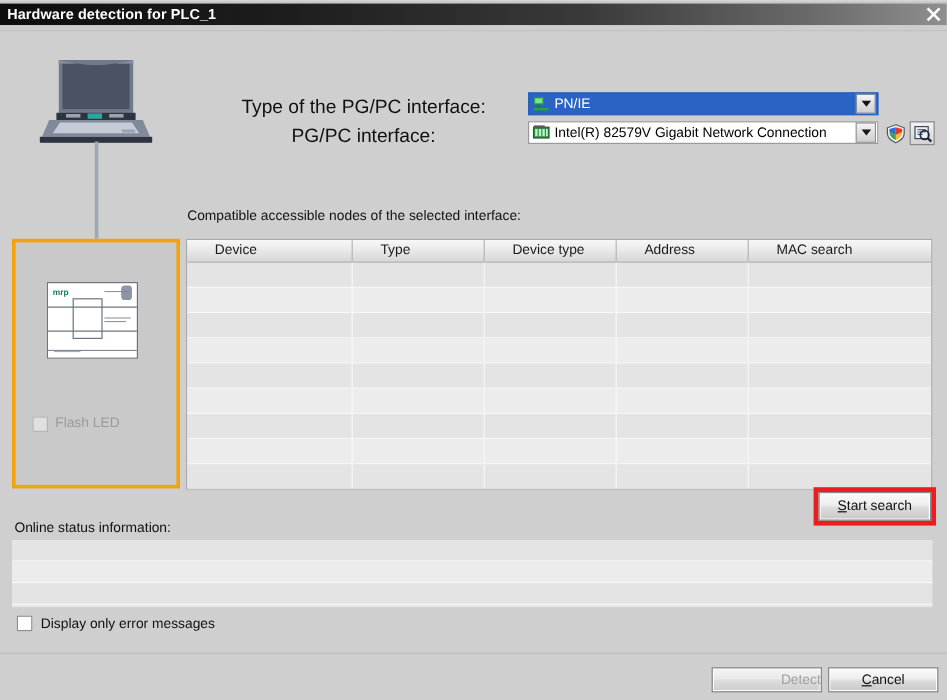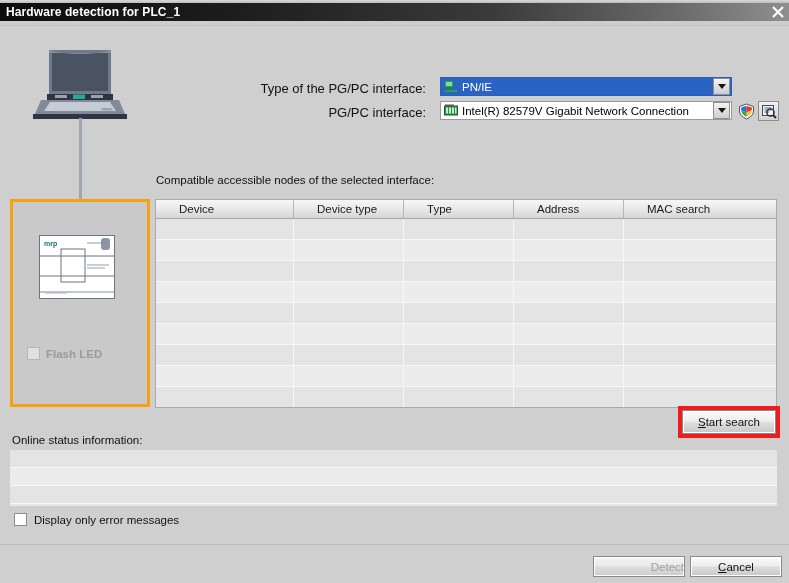--- a/index.html
+++ b/index.html
@@ -65,22 +65,22 @@
   #cable-line-2 {
     position: absolute;
     left: 79px; top: 210px;
     width: 3px; height: 40px;
     background: #9ea7b4;
   }
 
   
   .form-label {
     position: absolute;
-    text-align: right;
-    font-size: 13px;
+    text-align: center;
+    font-size: 16px;
     color: #111;
     white-space: nowrap;
   }
   #label-type-interface { left: 180px; top: 81px; width: 246px; }
   #label-pgpc-interface { left: 180px; top: 105px; width: 246px; }
 
   .combo {
     position: absolute;
     height: 19px;
     border: 1px solid #9a9a9a;
@@ -146,21 +146,21 @@
     width: 140px; height: 208px;
     background: #c9c9c9;
     border: 3px solid #f2a30f;
   }
   #plc-graphic {
     position: absolute; left: 26px; top: 33px;
     width: 76px; height: 64px;
   }
   #flash-led-row {
     position: absolute; left: 14px; top: 145px;
-    display: flex; align-items: flex-end; font-weight: bold;
+    display: flex; align-items: flex-start;
   }
   .checkbox-box {
     width: 13px; height: 13px;
     background: #e0e0e0;
     border: 1px solid #b5b5b5;
     flex: 0 0 auto;
   }
   .checkbox-box.enabled {
     background: #ffffff;
     border: 1px solid #8c8c8c;
@@ -403,22 +403,22 @@
     <div id="flash-led-row">
       <span class="checkbox-box"></span>
       <span id="flash-led-label">Flash LED</span>
     </div>
   </div>
 
   <div id="nodes-caption">Compatible accessible nodes of the selected interface:</div>
   <div id="nodes-table">
     <div id="nodes-header">
         <div class="col-head" style="width: 138px;">Device</div>
+        <div class="col-head" style="width: 110px;">Type</div>
         <div class="col-head" style="width: 110px;">Device type</div>
-        <div class="col-head" style="width: 110px;">Type</div>
         <div class="col-head" style="width: 110px;">Address</div>
         <div class="col-head" style="width: 152px;">MAC search</div>
       </div>
     <div id="nodes-body">
         <div class="table-row odd">
           <div class="table-cell" style="width: 138px;"></div>
           <div class="table-cell" style="width: 110px;"></div>
           <div class="table-cell" style="width: 110px;"></div>
           <div class="table-cell" style="width: 110px;"></div>
           <div class="table-cell" style="width: 152px;"></div>

